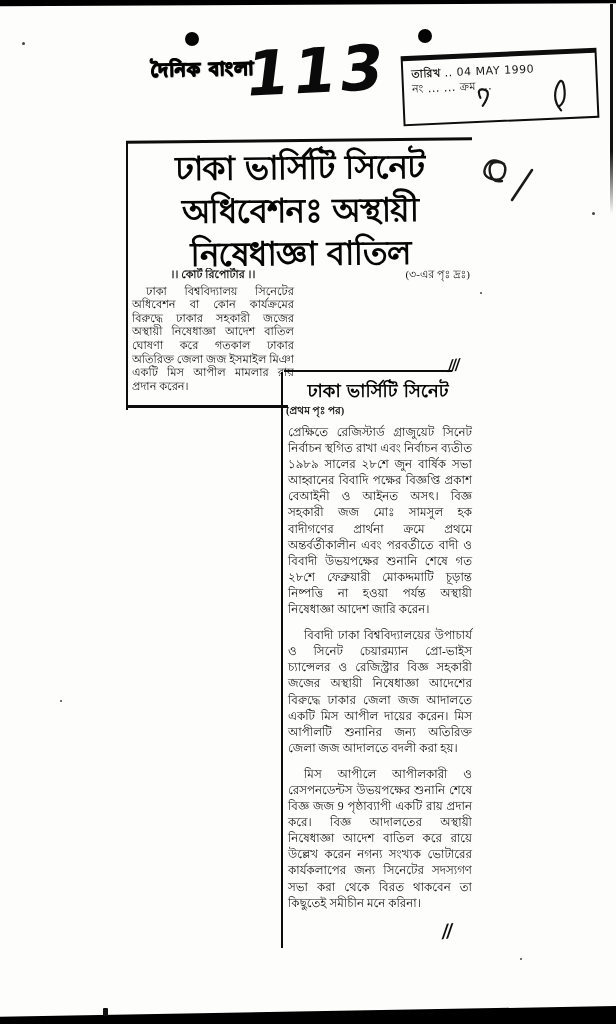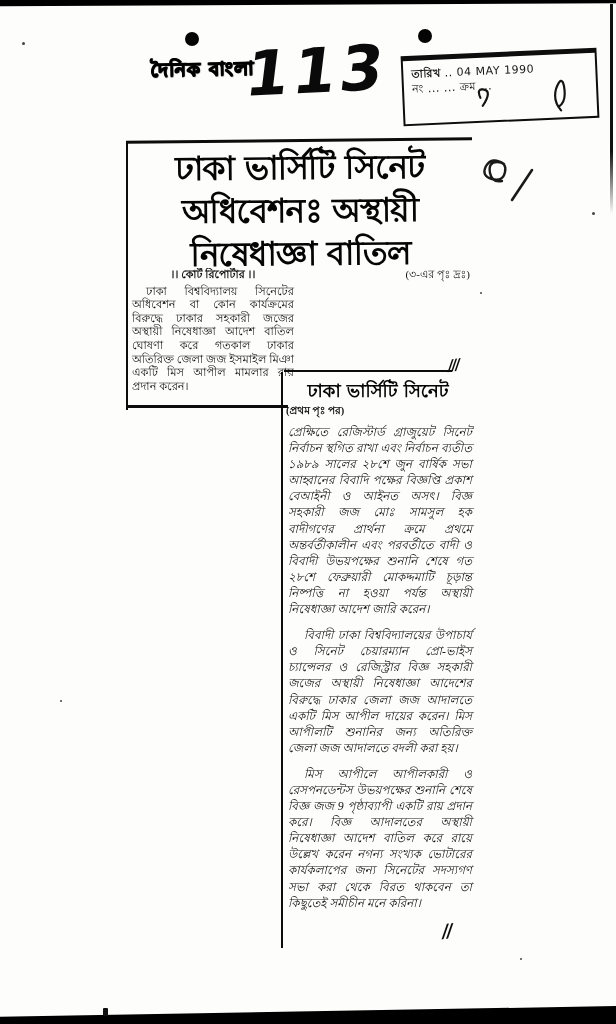--- a/index.html
+++ b/index.html
@@ -51,21 +51,21 @@
   .hatch{position:absolute;font-family:"DejaVu Sans",sans-serif;font-weight:bold;
     font-size:15px;font-style:italic;letter-spacing:-2px;color:#0c0c0c;transform:rotate(-8deg);}
 
   
   .subhead{position:absolute;left:286px;top:377px;width:184px;text-align:center;
     font-family:"DejaVu Sans",sans-serif;font-weight:bold;font-size:18px;
     white-space:nowrap;overflow:hidden;color:#050505;}
   .subhead-note{position:absolute;left:286px;top:403px;width:184px;text-align:left;
     font-size:10.5px;font-weight:bold;color:#161616;}
   .cont-body{position:absolute;left:288px;top:424px;width:184px;
-    font-size:11.8px;line-height:16.1px;text-align:justify;color:#121212;font-style:italic;}
+    font-size:11.8px;line-height:16.1px;text-align:justify;color:#121212;}
   .cont-body p{margin:0;}
   .cont-body p.gap{margin-top:10px;text-indent:16px;}
   .cont-body p.smallgap{margin-top:2px;text-indent:16px;}
 </style>
 </head>
 <body>
 
 <div class="page">
 
   <div class="top-edge"></div>

